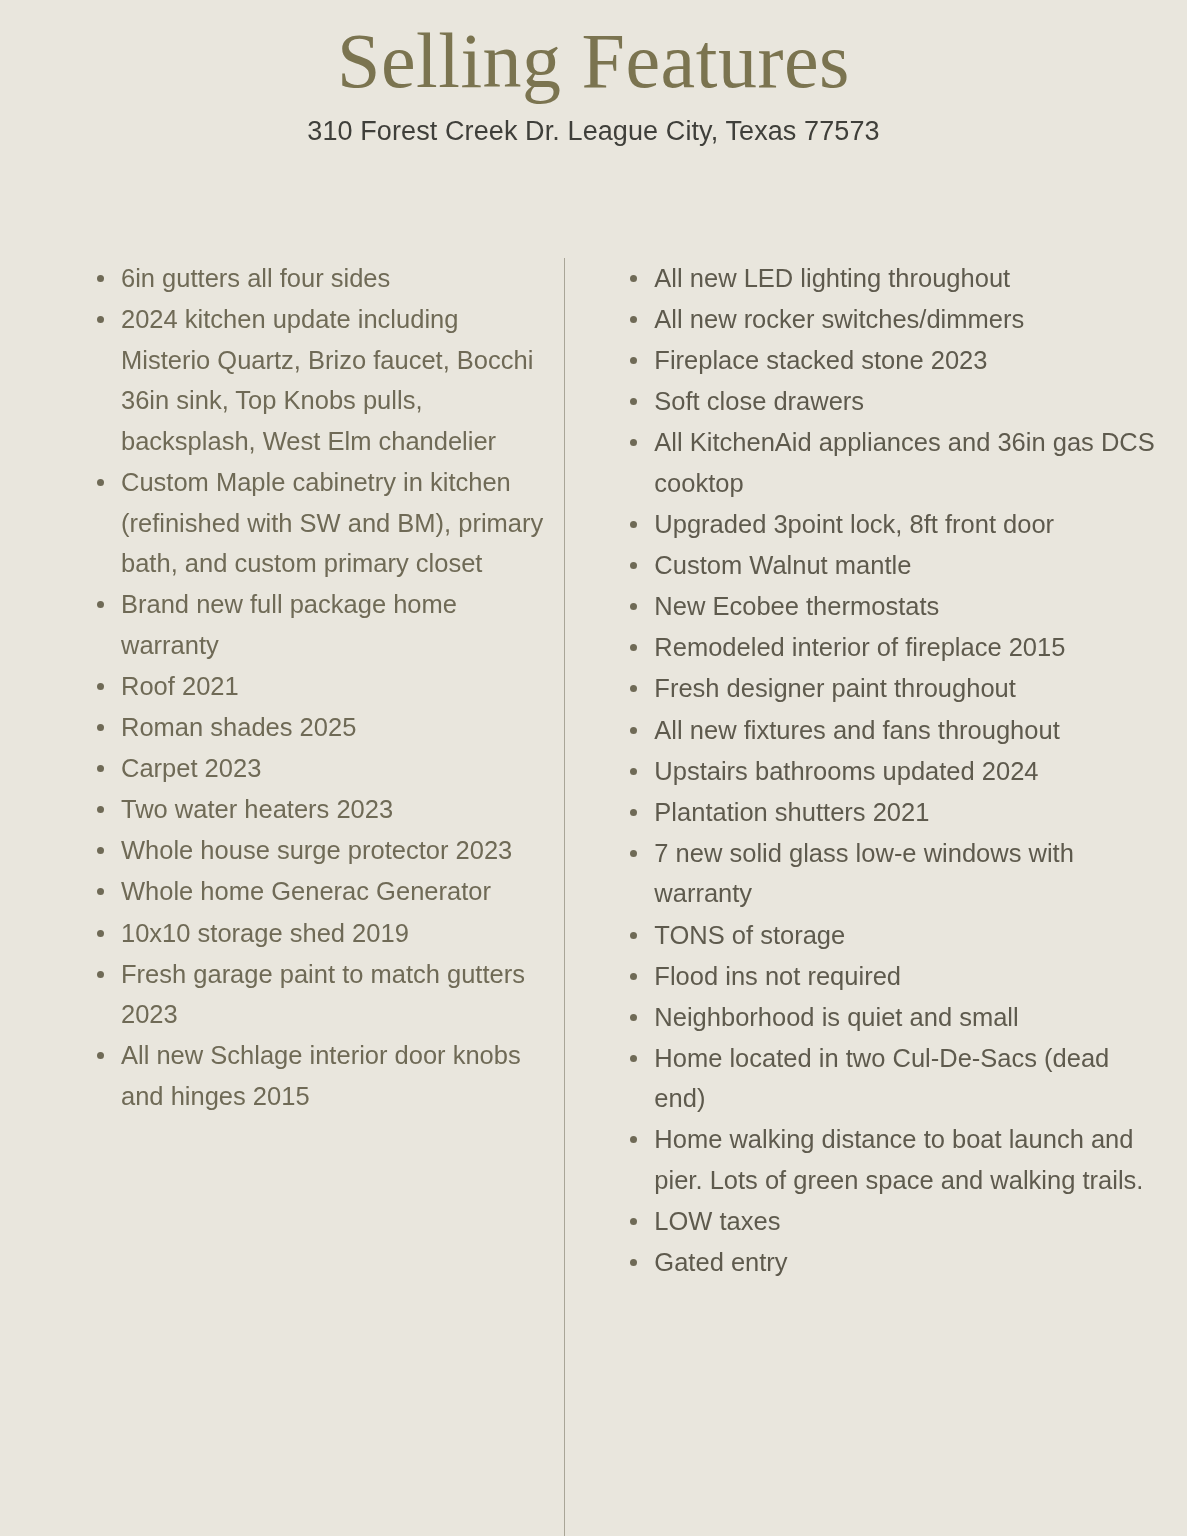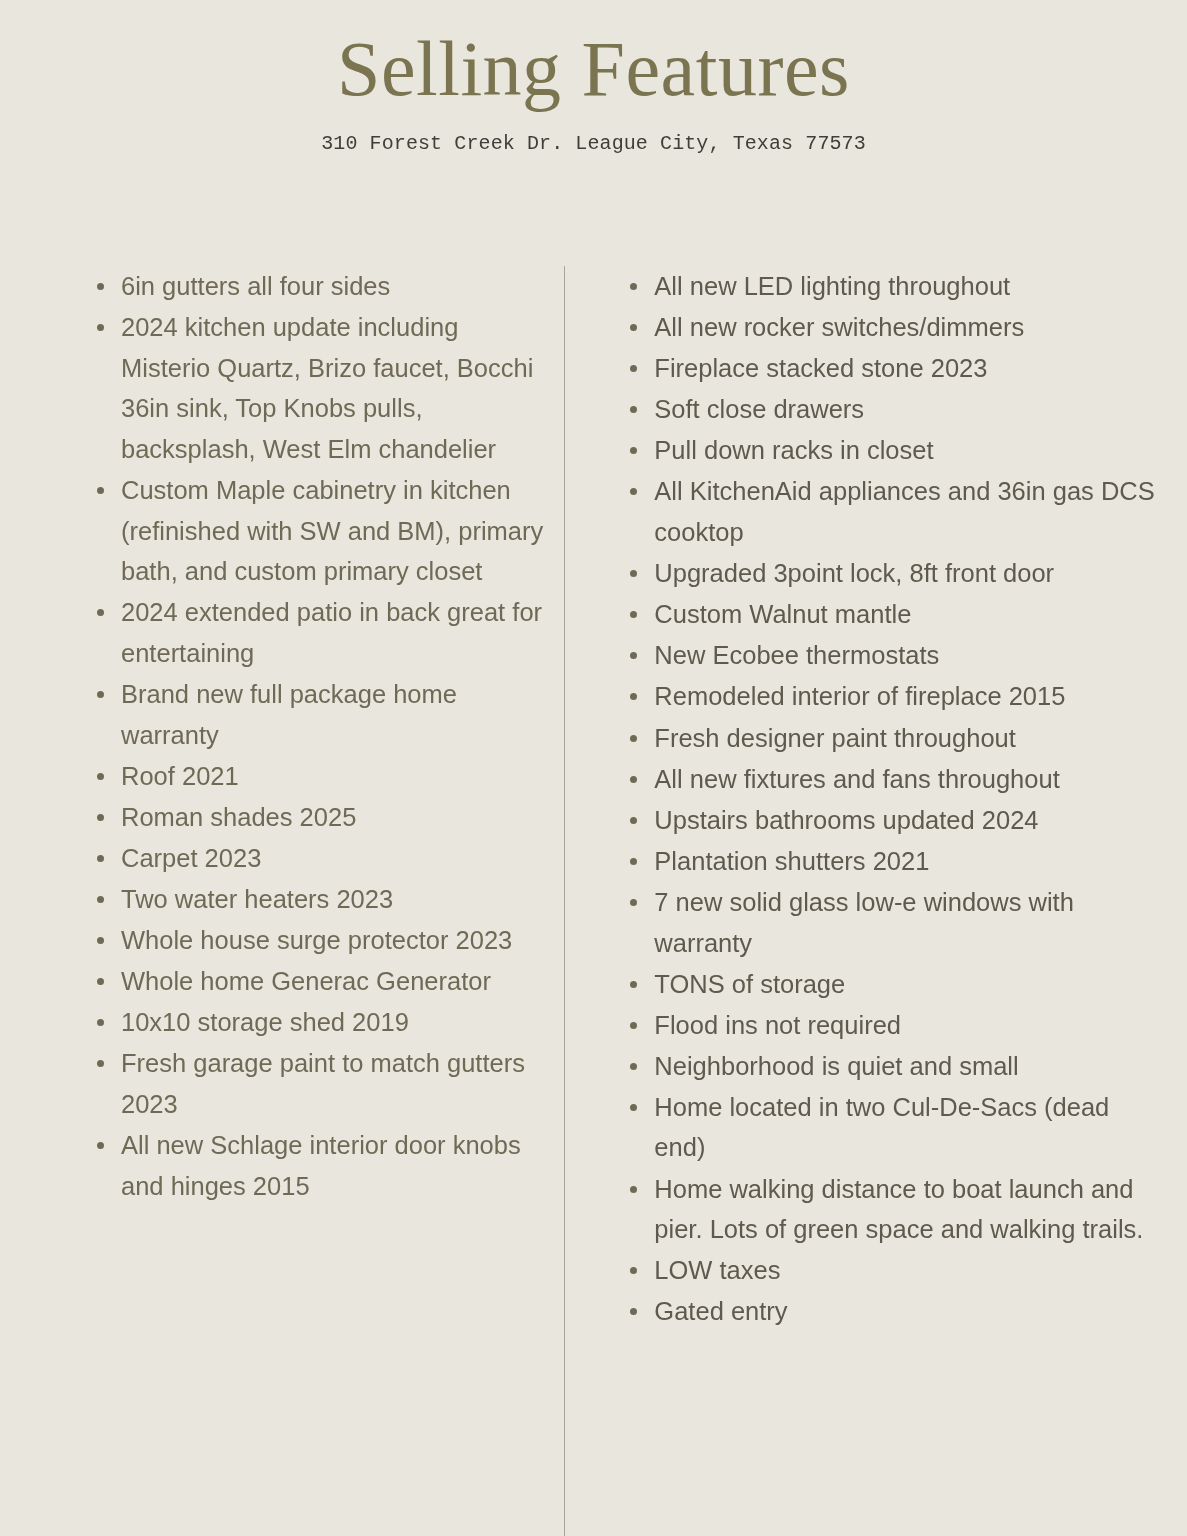--- a/index.html
+++ b/index.html
@@ -20,28 +20,28 @@
     box-sizing: border-box;
     padding: 0;
   }
   .title {
     text-align: center;
     font-family: "Liberation Serif", serif;
     font-size: 78px;
     line-height: 1.0;
     color: #7b7450;
     letter-spacing: 0.5px;
-    margin: 8px;
+    margin: 0;
     padding-top: 22px;
     font-weight: 400;
   }
   .subtitle {
     text-align: center;
-    font-family: Liberation Mono, monospace;
-    font-size: 20px;
+    font-family: Liberation Sans, sans-serif;
+    font-size: 27px;
     color: #3f3f3a;
     margin: 0;
     padding-top: 16px;
     letter-spacing: 0.1px;
   }
   .columns {
     position: absolute;
     top: 258px;
     left: 0;
     width: 1187px;
@@ -97,40 +97,38 @@
 
   <h1 class="title">Selling Features</h1>
   <p class="subtitle">310 Forest Creek Dr. League City, Texas 77573</p>
 
   <div class="columns">
     <div class="col col-left">
       <ul id="left-list">
           <li>6in gutters all four sides</li>
           <li>2024 kitchen update including Misterio Quartz, Brizo faucet, Bocchi 36in sink, Top Knobs pulls, backsplash, West Elm chandelier</li>
           <li>Custom Maple cabinetry in kitchen (refinished with SW and BM), primary bath, and custom primary closet</li>
-          <li>2024 extended patio in back great for entertaining</li>
           <li>Brand new full package home warranty</li>
           <li>Roof 2021</li>
           <li>Roman shades 2025</li>
           <li>Carpet 2023</li>
           <li>Two water heaters 2023</li>
           <li>Whole house surge protector 2023</li>
           <li>Whole home Generac Generator</li>
           <li>10x10 storage shed 2019</li>
           <li>Fresh garage paint to match gutters 2023</li>
           <li>All new Schlage interior door knobs and hinges 2015</li>
         </ul>
     </div>
     <div class="col col-right">
       <ul id="right-list">
           <li>All new LED lighting throughout</li>
           <li>All new rocker switches/dimmers</li>
           <li>Fireplace stacked stone 2023</li>
           <li>Soft close drawers</li>
-          <li>Pull down racks in closet</li>
           <li>All KitchenAid appliances and 36in gas DCS cooktop</li>
           <li>Upgraded 3point lock, 8ft front door</li>
           <li>Custom Walnut mantle</li>
           <li>New Ecobee thermostats</li>
           <li>Remodeled interior of fireplace 2015</li>
           <li>Fresh designer paint throughout</li>
           <li>All new fixtures and fans throughout</li>
           <li>Upstairs bathrooms updated 2024</li>
           <li>Plantation shutters 2021</li>
           <li>7 new solid glass low-e windows with warranty</li>

